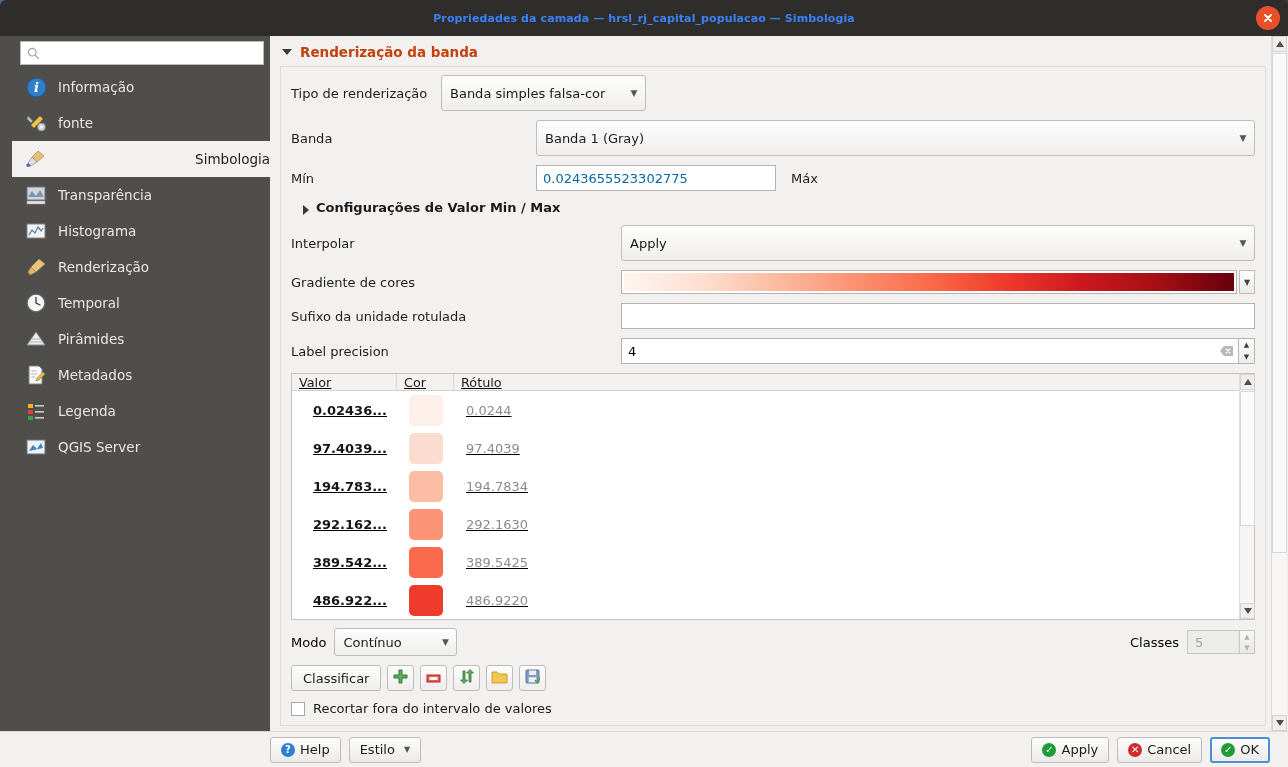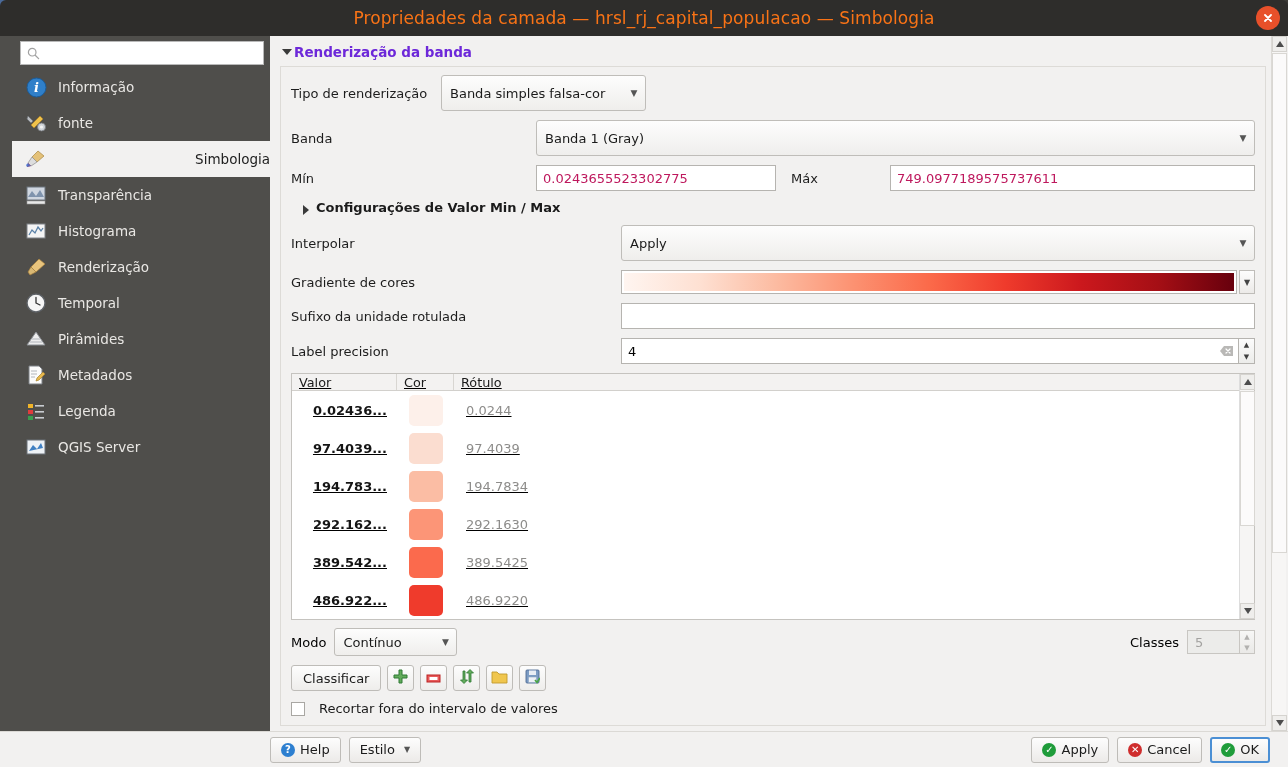--- a/index.html
+++ b/index.html
@@ -35,21 +35,21 @@
     z-index: 2;
   }
   .titlebar {
     position: relative;
     height: 36px; width: 100%;
     background: #2e2d2b;
     border-top-left-radius: 6px; border-top-right-radius: 6px;
     display: flex; align-items: center; justify-content: center;
   }
   .titlebar .title {
-    color: #f97316; font-size: 17px; font-weight: normal;
+    color: #3b82f6; font-size: 11px; font-weight: bold;
     letter-spacing: .1px;
   }
   .close-btn {
     position: absolute; right: 8px; top: 6px;
     width: 24px; height: 24px; border-radius: 50%;
     background: #e8502a; display: flex; align-items: center; justify-content: center;
     cursor: pointer;
   }
   .close-btn svg { display: block; }
 
@@ -110,22 +110,22 @@
     width: 15px; height: 16px; display: flex; align-items: center; justify-content: center;
     background: #efeeec; border: 1px solid #d5d3cf; cursor: pointer;
   }
   .vscroll .arrow.bottom { position: absolute; bottom: 0; }
   .vscroll .thumb {
     position: absolute; top: 17px; left: 0; width: 15px; height: 500px;
     background: #fbfafa; border: 1px solid #d9d7d3; cursor: pointer;
   }
 
   .group-header {
-    display: flex; align-items: center; gap: 2px;
-    font-weight: bold; font-size: 13.5px; color: #6d28d9;
+    display: flex; align-items: center; gap: 8px;
+    font-weight: bold; font-size: 13.5px; color: #c2410c;
     padding: 8px 0 6px 2px;
   }
   .tri { width: 0; height: 0; }
   .tri.down { border-left: 5px solid transparent; border-right: 5px solid transparent; border-top: 6px solid #3a3a3a; }
   .tri.right { border-top: 5px solid transparent; border-bottom: 5px solid transparent; border-left: 6px solid #3a3a3a; }
 
   .panel {
     background: #f2f1f0;
     border: 1px solid #dddbd7;
     padding: 8px 10px 9px 10px;
@@ -139,21 +139,21 @@
     border: 1px solid #bfbdb9; border-radius: 3px;
     display: flex; align-items: center; padding: 0 4px 0 8px;
     font-size: 13px; color: #1b1b1b; cursor: pointer; position: relative;
   }
   .combo .cv { flex: 1; overflow: hidden; white-space: nowrap; }
   .combo .cd { width: 14px; text-align: center; color: #555; font-size: 9px; }
 
   .input {
     height: 26px; background: #ffffff; border: 1px solid #b6b4b0;
     display: flex; align-items: center; padding: 0 6px;
-    font-size: 13px; color: #be185d;
+    font-size: 13px; color: #0369a1;
   }
 
   .sub-header {
     display: flex; align-items: flex-end; gap: 7px;
     font-weight: bold; font-size: 13px; color: #1b1b1b;
     margin: 2px 0 10px 12px; cursor: pointer;
   }
 
   .gradient-bar {
     flex: 1; height: 24px; border: 1px solid #b6b4b0; background: #fff;
@@ -244,21 +244,21 @@
     font-size: 13px; color: #1b1b1b; display: flex; align-items: center;
     cursor: pointer;
   }
   .ibtn {
     width: 27px; height: 26px;
     background: linear-gradient(#fdfdfd, #eeedeb);
     border: 1px solid #bebcb8; border-radius: 3px;
     display: flex; align-items: center; justify-content: center; cursor: pointer;
   }
 
-  .chk-row { display: flex; align-items: center; gap: 14px; }
+  .chk-row { display: flex; align-items: center; gap: 8px; }
   .chk {
     width: 14px; height: 14px; background: #fff; border: 1px solid #a9a7a3;
     cursor: pointer;
   }
   .chk-row span { font-size: 13px; color: #1b1b1b; }
 
   .partial-panel {
     border: 1px solid #dddbd7; background: #f2f1f0; height: 28px;
     display: flex; align-items: flex-end; padding: 0 12px 0 22px; gap: 10px;
     overflow: hidden;
@@ -465,23 +465,20 @@
               <span class="cd">▼</span>
             </div>
           </div>
 
           <div class="row">
             <span class="lbl" style="width:245px">Mín</span>
             <div class="input" style="width:240px">
               <span>0.0243655523302775</span>
             </div>
             <span class="lbl" style="width:114px; padding-left:15px">Máx</span>
-            <div class="input" style="flex:1">
-              <span>749.0977189575737611</span>
-            </div>
           </div>
 
           <div class="sub-header">
             <span class="tri right"></span>
             <span>Configurações de Valor Min / Max</span>
           </div>
 
           <div class="row">
             <span class="lbl" style="width:330px">Interpolar</span>
             <div class="combo" style="flex:1">

